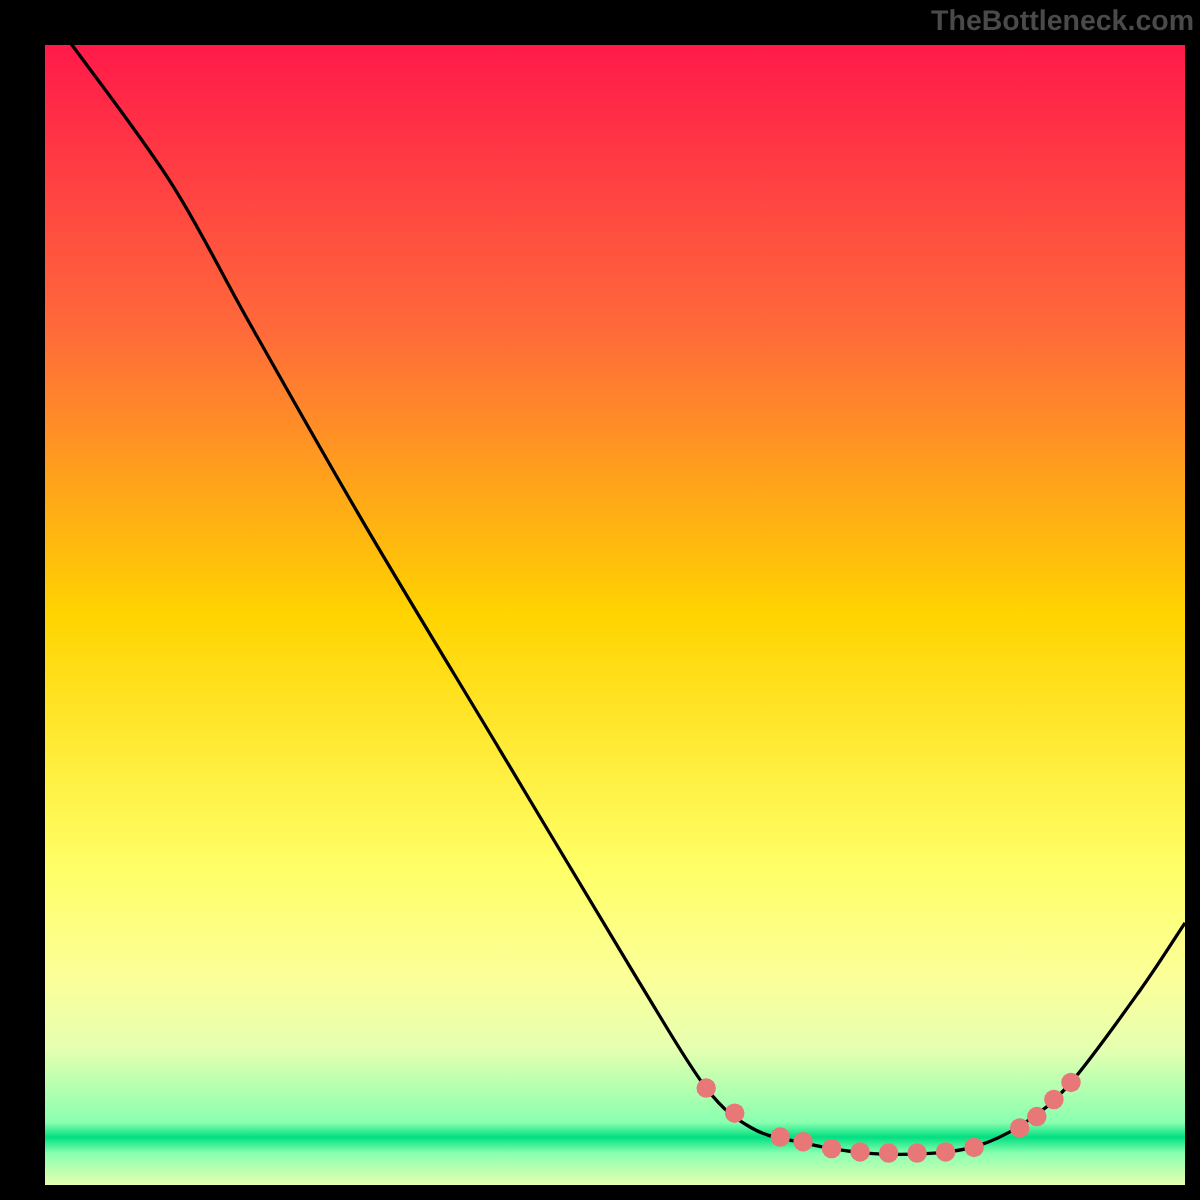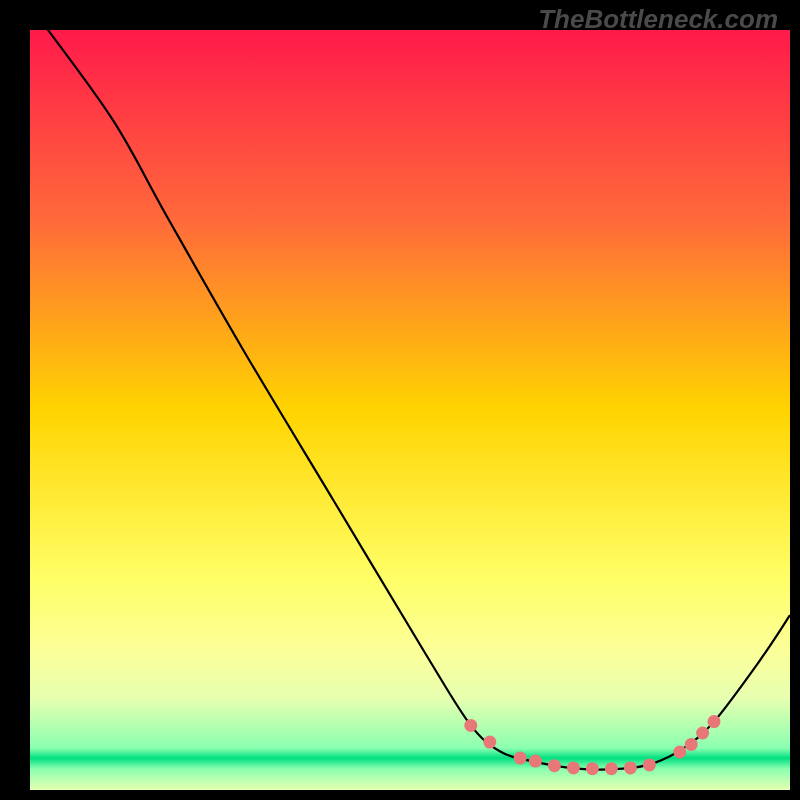--- a/index.html
+++ b/index.html
@@ -1,18 +1,18 @@
 <!DOCTYPE html>
 <html><head>
 <meta charset="utf-8">
 <style>
   * { margin: 0; padding: 0; box-sizing: border-box; }
   body { width: 800px; height: 800px; background: #000; position: relative; font-family: Arial, sans-serif; }
   .chart-container { position: absolute; top: 0; left: 0; width: 800px; height: 800px; }
-  .attribution { position: absolute; top: 4px; right: 22px; color: #4a4a4a; font-size: 26px; font-weight: bold; font-style: italic; }
+  .attribution { position: absolute; top: 4px; right: 4px; color: #4a4a4a; font-size: 19px; font-weight: bold; }
   svg { display: block; }
 </style>
 </head>
 <body>
 
 <div class="chart-container">
   <svg id="chart-svg" width="800" height="800">
     <defs>
       <linearGradient id="bg-grad" x1="0" y1="0" x2="0" y2="1">
           <stop offset="0%" stop-color="#ff1a4a"></stop>

